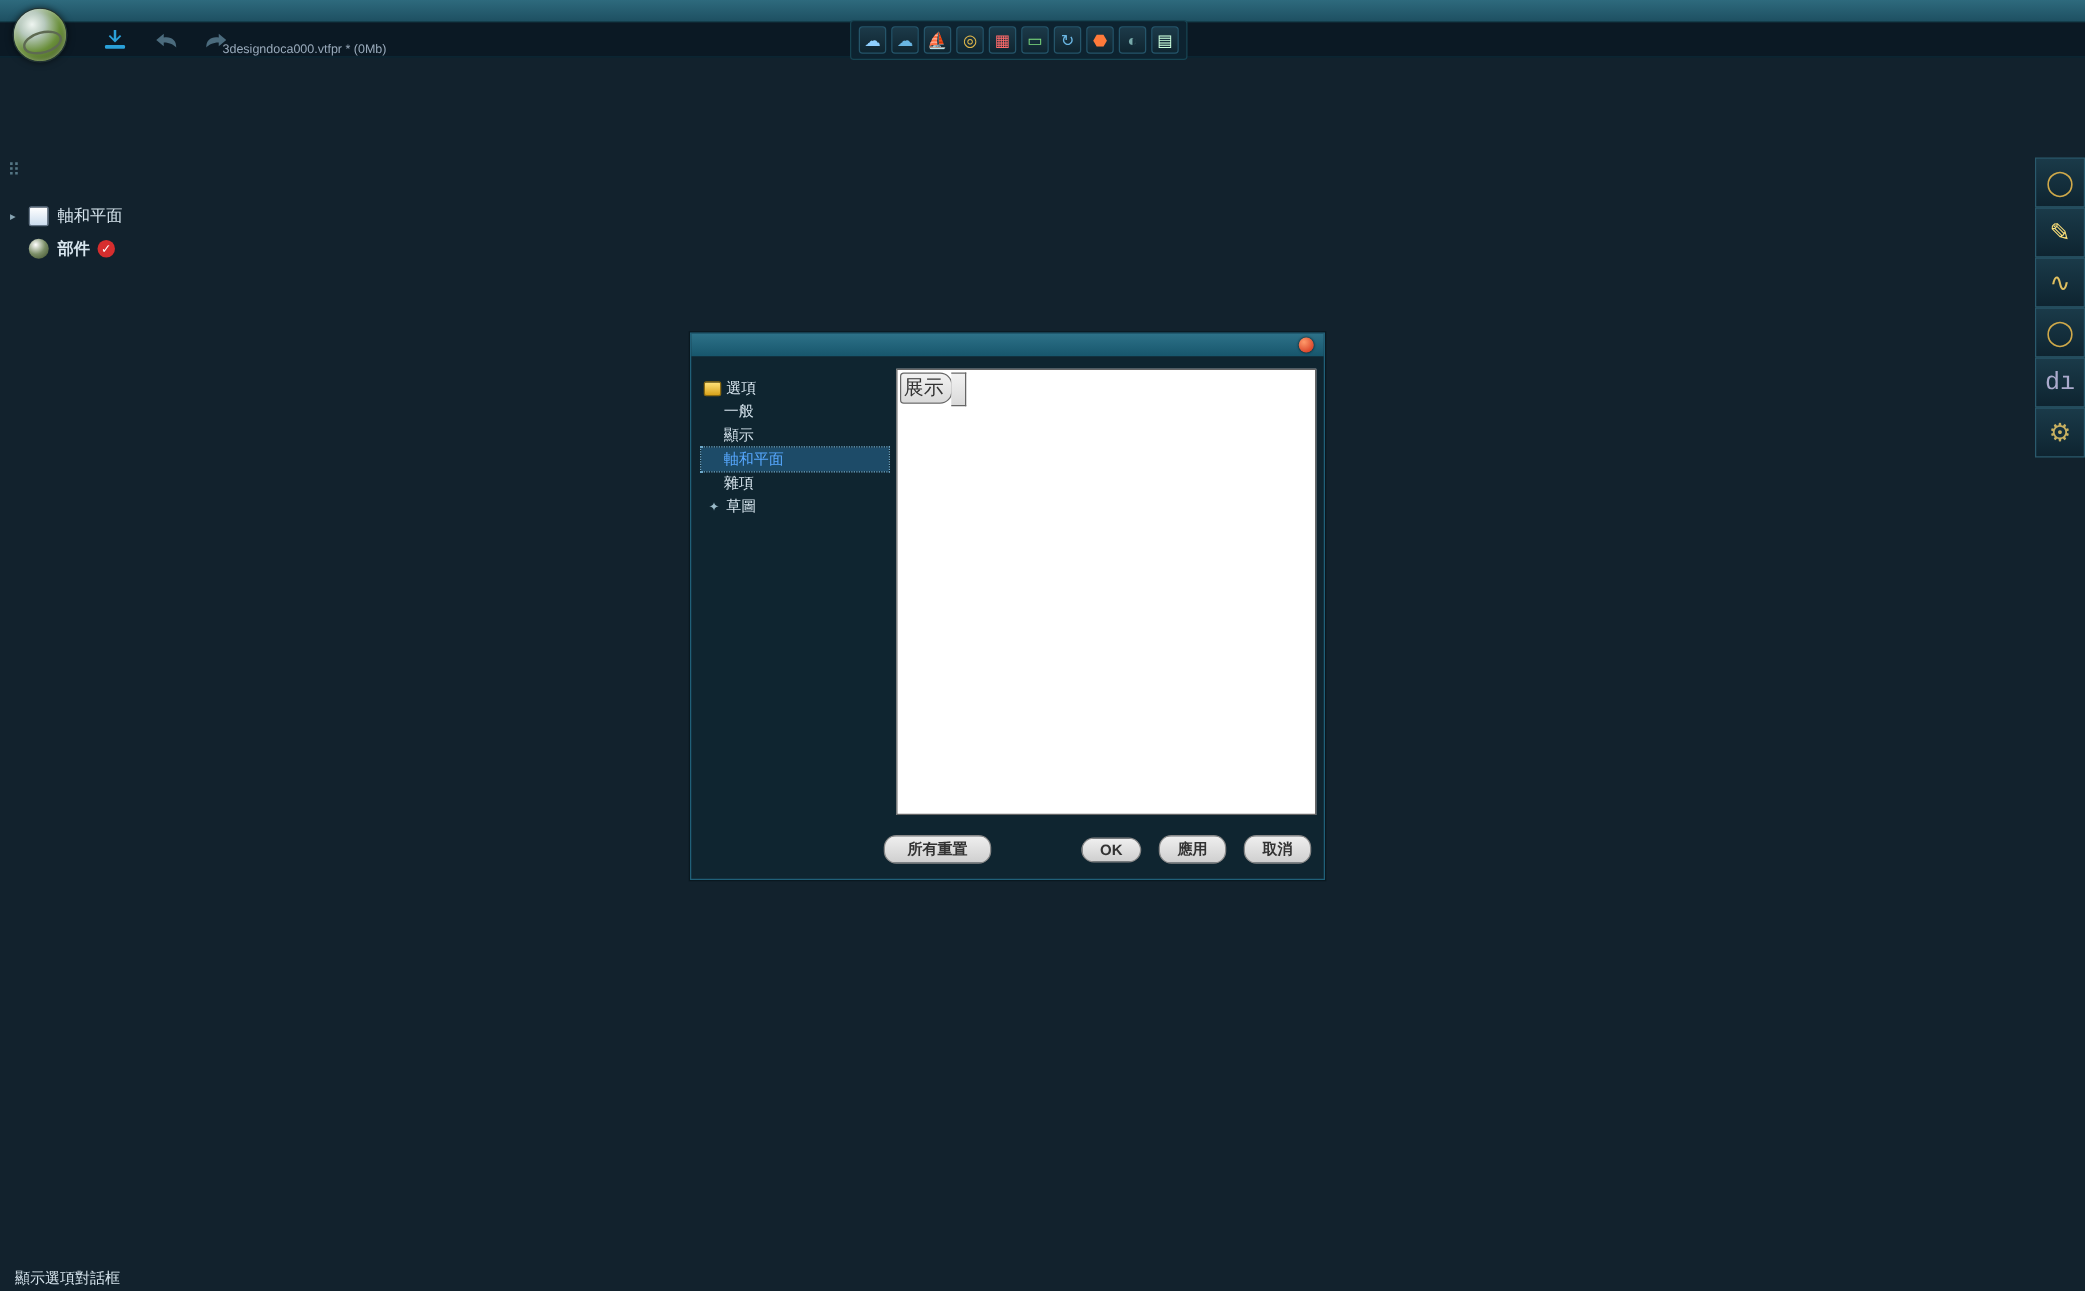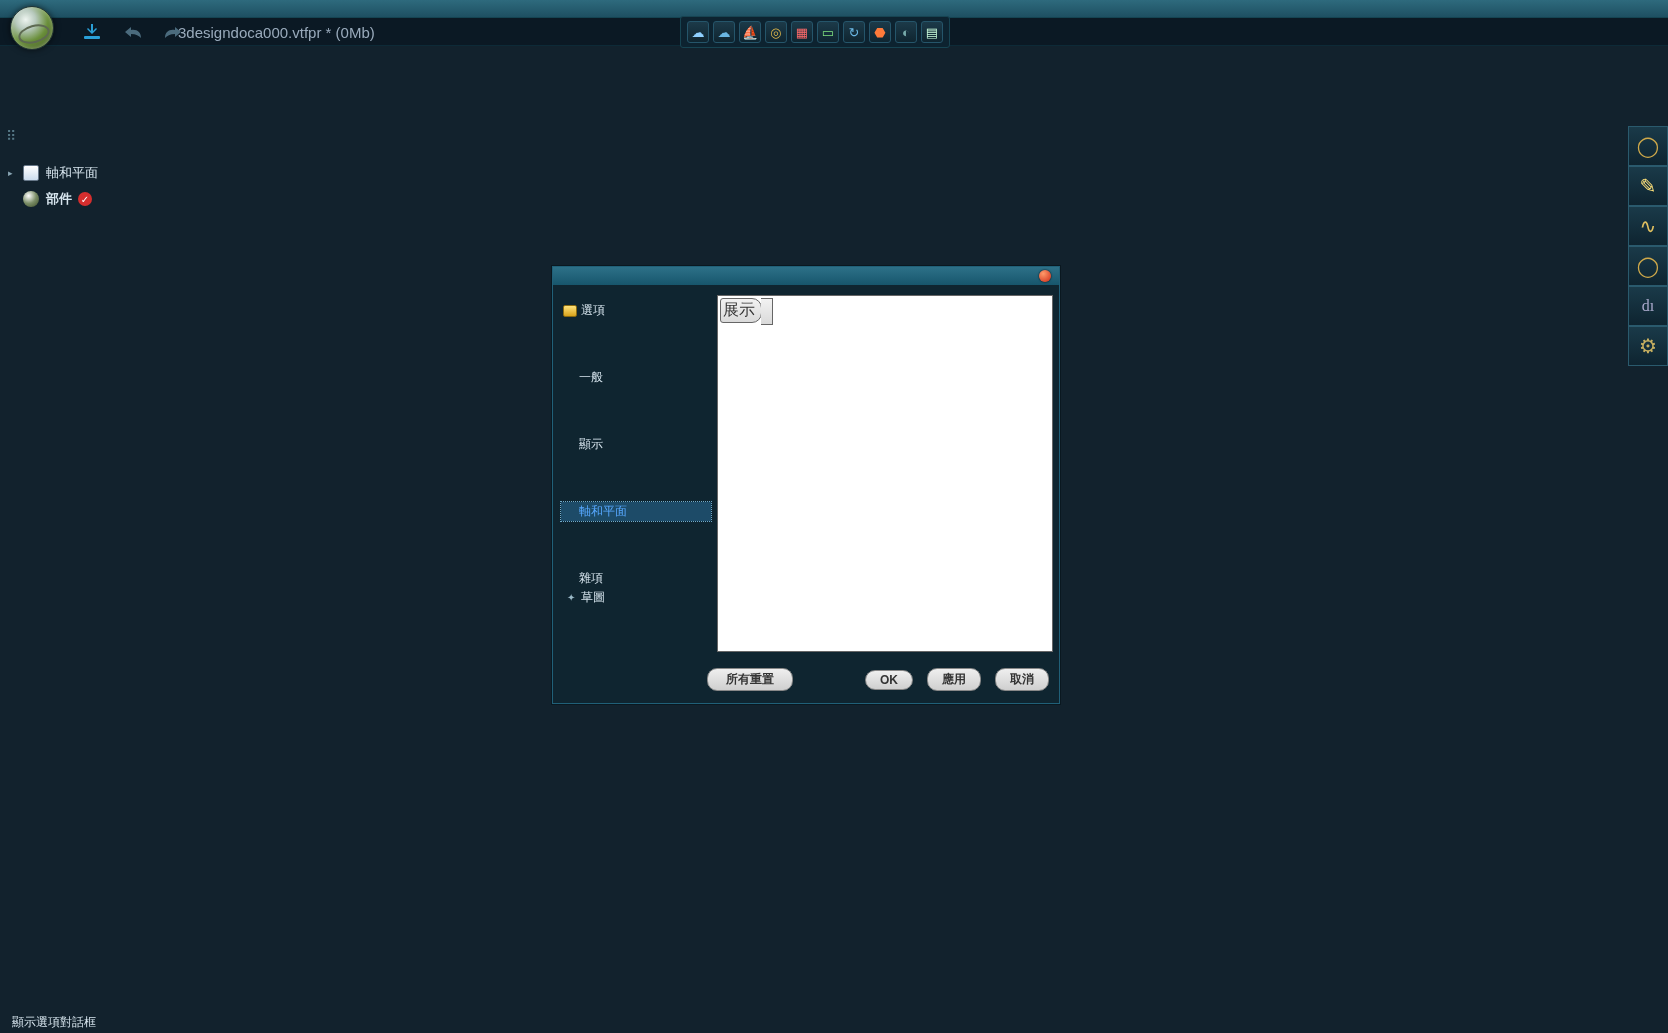--- a/index.html
+++ b/index.html
@@ -34,21 +34,21 @@
     border: 1px solid #233;
   }
   .app-logo::after{
     content:""; position:absolute; left:7px; top:18px; width:28px; height:14px;
     border: 2px solid #5e6a52; border-radius: 50%;
     transform: rotate(-15deg);
   }
 
   .qa-row { position:absolute; top:22px; left:82px; display:flex; gap:18px; align-items:center; }
   .qa-btn { width:22px; height:20px; display:flex; align-items:center; justify-content:center; cursor:pointer; }
-  .doc-title { position:absolute; top:24px; left:178px; font-size:15px; color:#9ab; }
+  .doc-title { position:absolute; top:34px; left:178px; font-size:10px; color:#9ab; }
 
   .center-tools {
     position:absolute; top:16px; left:680px;
     display:flex; gap:4px;
     background:#0d2330; padding:4px 6px; border:1px solid #174452; border-radius:3px;
   }
   .ct-btn {
     width:22px; height:22px; border-radius:3px;
     display:flex; align-items:center; justify-content:center;
     background:linear-gradient(#1c3a49,#0f2530);
@@ -96,21 +96,21 @@
     height:18px;
     background:linear-gradient(#2d7188,#17566c);
     display:flex;align-items:center;justify-content:flex-end;
   }
   .dlg-close { width:12px;height:12px;border-radius:50%;background:radial-gradient(circle at 35% 30%,#ff9a6a,#ce2a16);margin-right:8px;cursor:pointer;box-shadow:0 0 2px #000; }
   .dlg-body { flex:1; display:flex; padding:10px 6px 6px 8px; gap:6px; }
   .dlg-nav { width:150px; padding-top:6px; }
   .dlg-nav-row { display:flex; align-items:center; gap:4px; padding:1px 2px; cursor:pointer; font-size:12px; }
   .dlg-nav-row.sel { background:#1d4b68; outline:1px solid #3a7; outline:1px dotted #6faacb; }
   .dlg-nav-row.sel span { color:#57a8ff; }
-  .nav-indent1 { padding-left:18px;margin-top:48px; }
+  .nav-indent1 { padding-left:18px; }
   .nav-indent0 { padding-left:2px; }
   .folder-ico { width:14px;height:12px;background:linear-gradient(#ffe27a,#d8a31b);border:1px solid #8a6a10;border-radius:2px; }
   .plus { width:10px;font-size:10px;color:#9bbac8; }
 
   .dlg-canvas {
     flex:1; background:#fff; border:1px solid #666;
     position:relative;
   }
   .canvas-tab {
     position:absolute; left:2px; top:2px;
@@ -193,21 +193,21 @@
   <div class="ct-btn" style="color:#ff7a3a">⬣</div>
   <div class="ct-btn" style="color:#7aa">◐</div>
   <div class="ct-btn" style="color:#cfd">▤</div>
 </div>
 
 <div class="right-rail">
   <div class="rr-btn">◯</div>
   <div class="rr-btn" style="color:#ffe27a">✎</div>
   <div class="rr-btn" style="color:#e0c060">∿</div>
   <div class="rr-btn">◯</div>
-  <div class="rr-btn" style="color:#aac;font-family:Liberation Serif, serif;font-size:16px">dı</div>
+  <div class="rr-btn" style="color:#aac;font-family:Liberation Mono, monospace;font-size:20px">dı</div>
   <div class="rr-btn" style="color:#c8b060">⚙</div>
 </div>
 
 <div class="tree-panel">
   <div class="grip">⠿</div>
   <div class="tree">
     <div class="tree-row tree-indent1">
       <span class="chev">▸</span>
       <span class="ico">
           <span class="pageico"></span>

